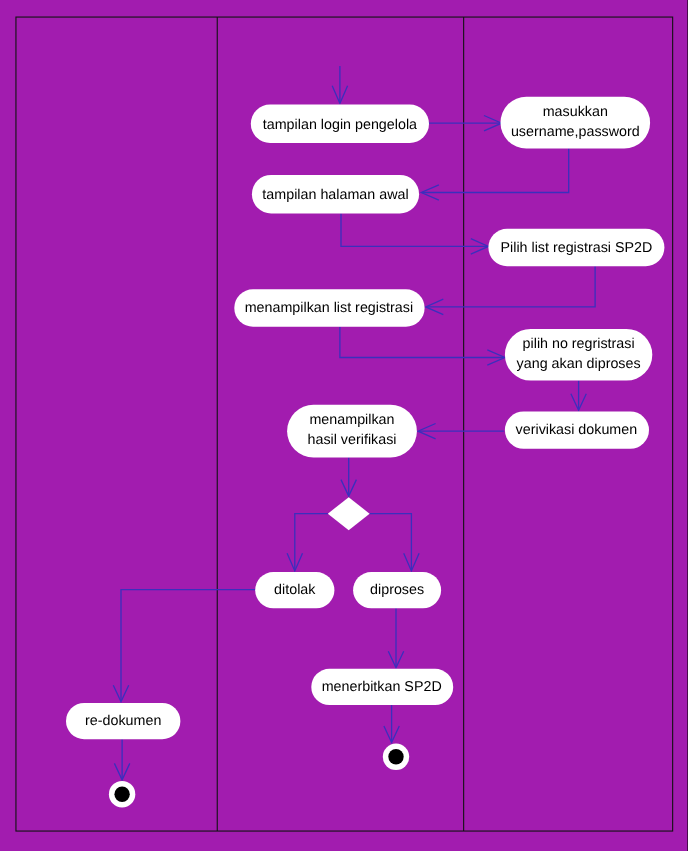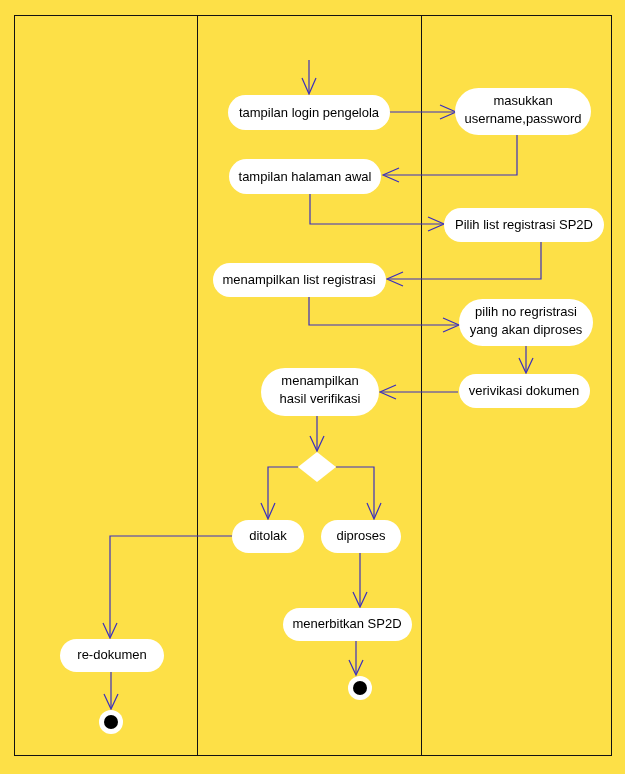--- a/index.html
+++ b/index.html
@@ -8,21 +8,21 @@
     padding: 0;
     background: #000000;
   }
   body {
     font-family: "Liberation Sans", "DejaVu Sans", sans-serif;
   }
   #canvas {
     position: relative;
     width: 625px;
     height: 774px;
-    background: #fde047;
+    background: #a21caf;
     overflow: hidden;
   }
   #diagram-svg {
     position: absolute;
     left: 0;
     top: 0;
     width: 625px;
     height: 774px;
     display: block;
   }

